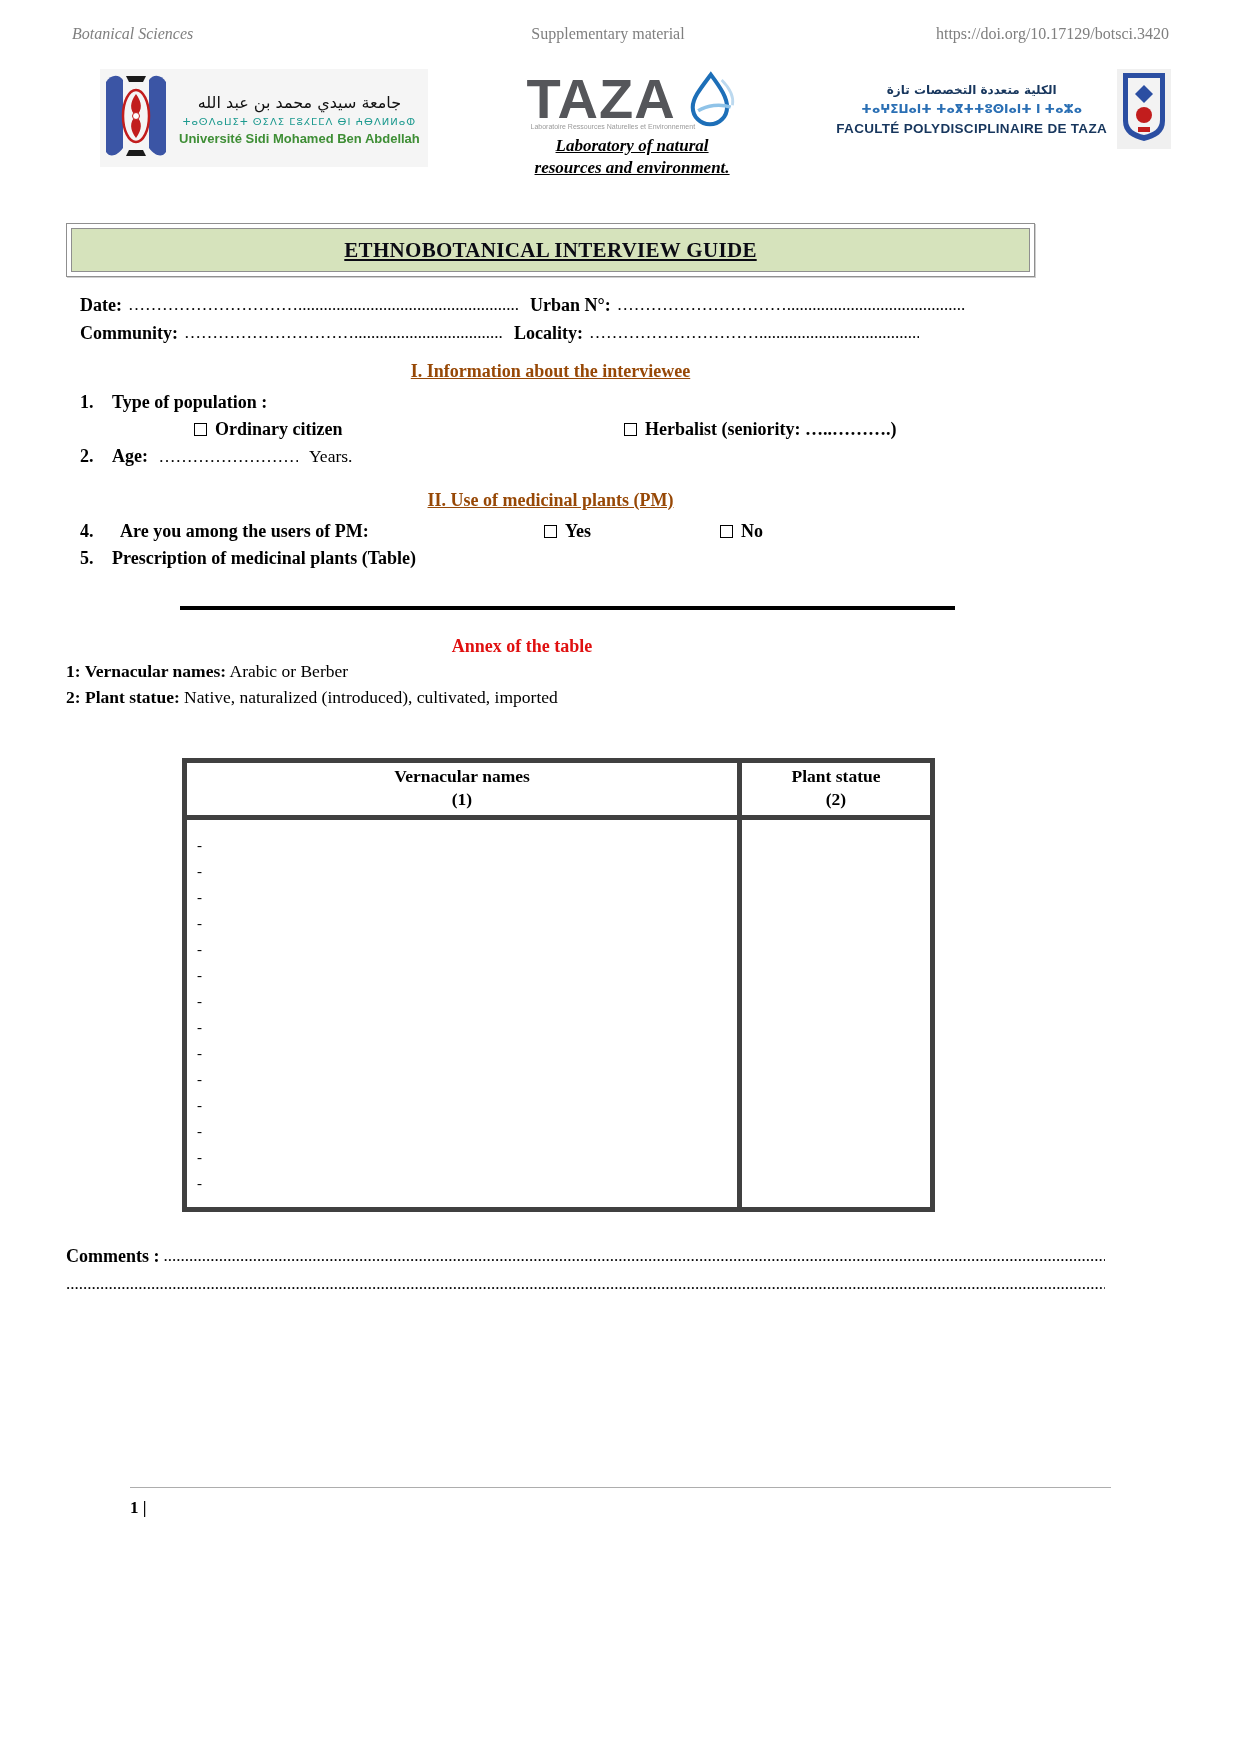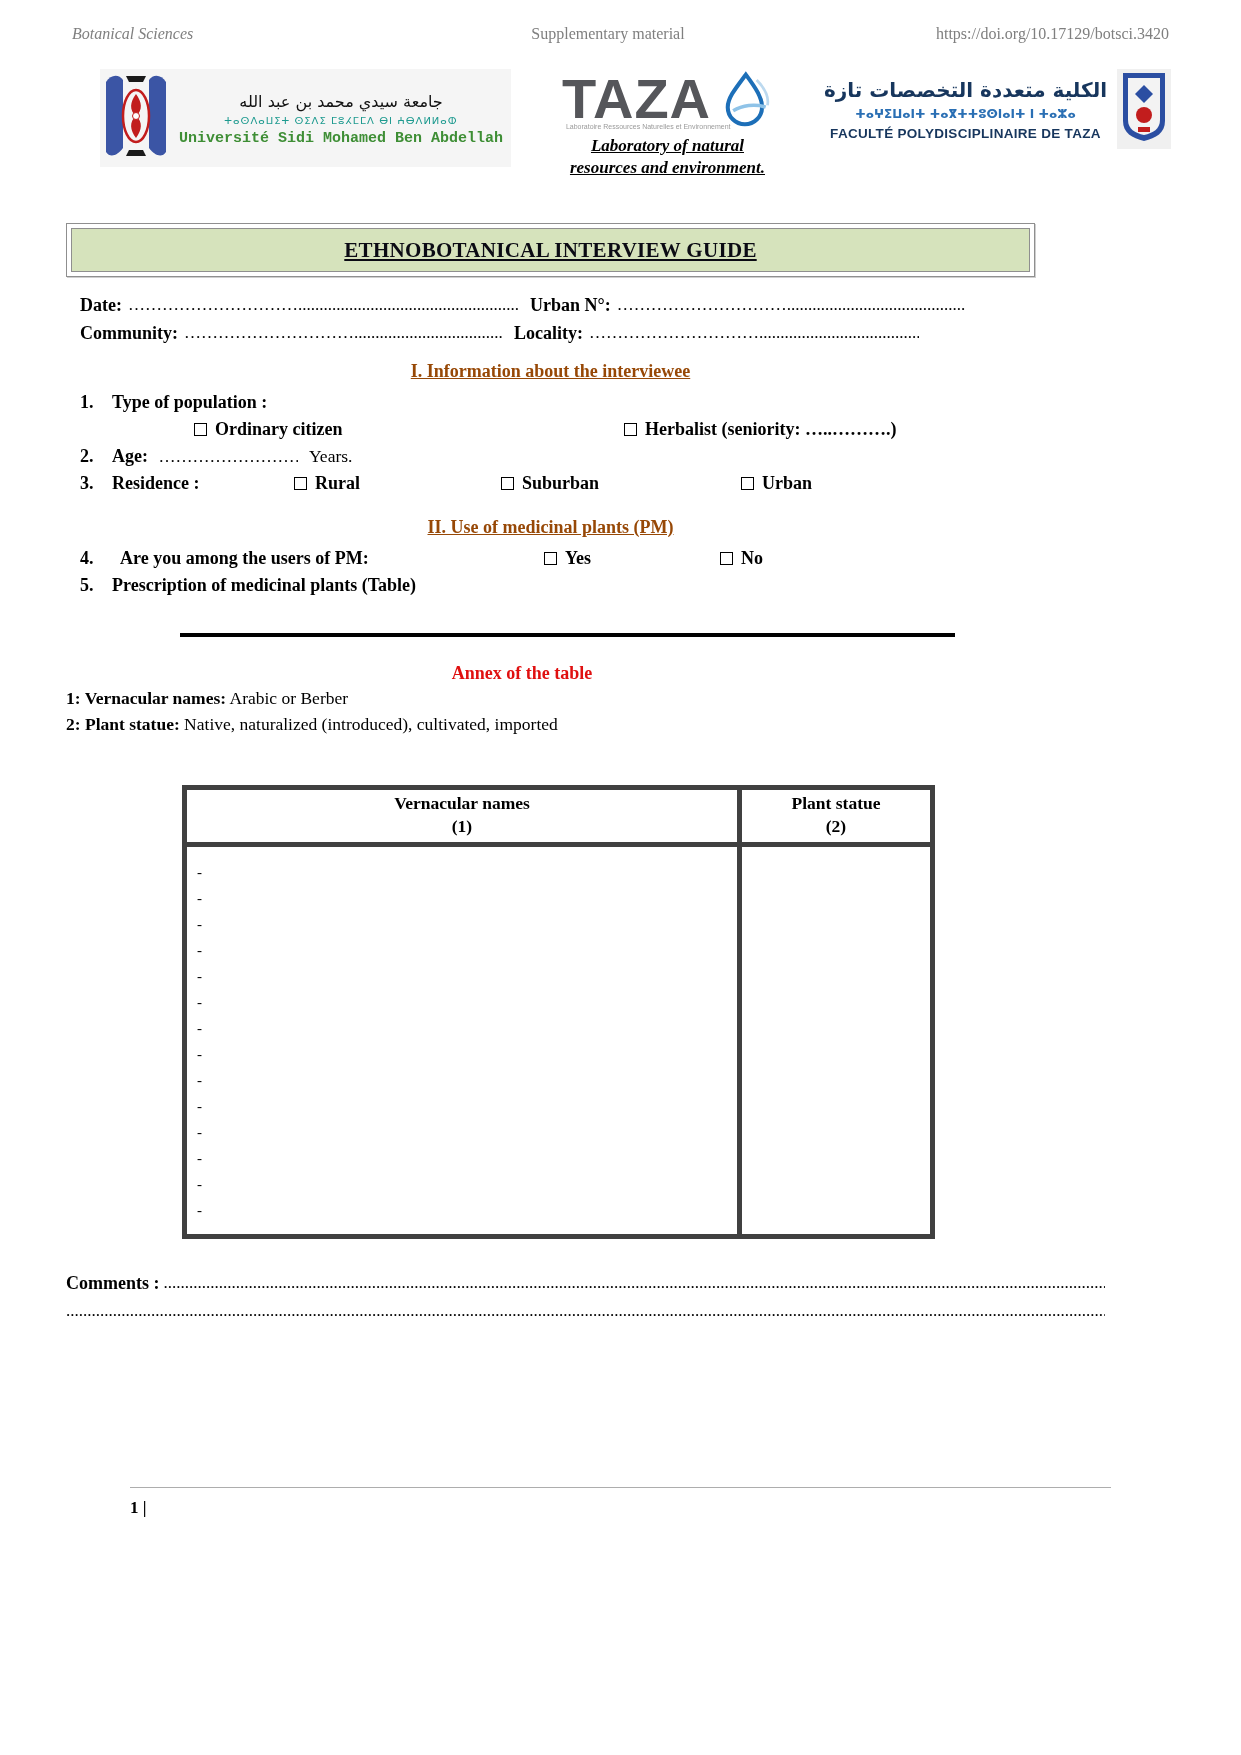--- a/index.html
+++ b/index.html
@@ -14,33 +14,33 @@
   .hdr .journal { font-style:italic; width:320px; }
   .hdr .center  { width:300px; text-align:center; }
   .hdr .doi     { width:345px; text-align:right; }
 
   
   .logos { display:flex; justify-content:space-between; align-items:flex-start; margin:26px 70px 0 100px; }
   .usmba { display:flex; gap:10px; background:#f5f5f5; padding:3px 8px 3px 3px; align-items:center; }
   .usmba-text { display:flex; flex-direction:column; align-items:center; gap:4px; padding-top:2px; }
   .usmba-arabic   { font-family:"DejaVu Sans", sans-serif; font-size:16px; color:#111; }
   .usmba-tifinagh { font-family:"DejaVu Sans", sans-serif; font-size:10px; color:#1d9a8f; letter-spacing:1px; }
-  .usmba-name { font-family:Liberation Mono, monospace; font-weight:bold; font-size:15px;
+  .usmba-name { font-family:Liberation Sans, sans-serif; font-weight:bold; font-size:13px;
                 color:var(--uni-green,#3e8e35); }
   .lrne { display:flex; flex-direction:column; align-items:center; margin-top:2px; }
   .lrne-row { display:flex; align-items:center; gap:4px; }
   .lrne-acronym { font-family:"Liberation Sans", sans-serif; font-size:56px; font-weight:bold;
                   color:var(--lrne-gray,#55565a); letter-spacing:1px; line-height:0.95; }
   .lrne-small { font-family:"Liberation Sans", sans-serif; font-size:7px; color:#9a9a9a;
                 align-self:flex-start; margin:-4px 0 0 4px; }
   .lrne-caption { margin-top:5px; text-align:center; font-weight:bold; font-style:italic;
                   text-decoration:underline; font-size:17px; line-height:22px; }
   .fpt { display:flex; gap:10px; align-items:center; }
   .fpt-text { display:flex; flex-direction:column; align-items:center; gap:5px; }
-  .fpt-arabic   { font-family:"DejaVu Sans", sans-serif; font-size:20px; font-weight:bold; color:var(--navy,#17365d); }
+  .fpt-arabic   { font-family:"DejaVu Sans", sans-serif; font-size:12px; font-weight:bold; color:var(--navy,#17365d); }
   .fpt-tifinagh { font-family:"DejaVu Sans", sans-serif; font-size:12px; font-weight:bold; color:#2a6fb4; }
   .fpt-name { font-family:"Liberation Sans", sans-serif; font-weight:bold; font-size:13.5px;
               color:var(--navy,#17365d); letter-spacing:0.3px; }
   .fpt-emblem-bg { background:#f0f0f0; padding:2px; }
 
   
   .banner { margin:44px 206px 0 66px; border:1px solid #8f8f8f; background:#fff; padding:4px;
             box-shadow:1px 1px 0 #cfcfcf; }
   .banner-in { border:1px solid #8f8f8f; background:var(--banner-bg,#d6e3bc); text-align:center; padding:9px 0 8px 0; }
   .banner-title { font-size:21px; font-weight:bold; text-decoration:underline; color:#0b0b14; letter-spacing:0.3px; }
@@ -183,27 +183,20 @@
       <span class="opt" style="left:544px;"><span class="cb"></span><span>Herbalist (seniority: …..……….)</span></span>
     </div>
 
     <div class="q-line">
       <span class="b">2.</span>
       <span class="b" style="margin-left:14px;">Age:</span>
       <span class="dots" style="width:140px; margin-left:6px;">………………………….</span>
       <span style="margin-left:6px; font-size:17.5px;">Years.</span>
     </div>
 
-    <div class="q-line">
-      <span class="b">3.</span>
-      <span class="b" style="margin-left:14px;">Residence :</span>
-      <span class="opt" style="left:214px;"><span class="cb"></span><span>Rural</span></span>
-      <span class="opt" style="left:421px;"><span class="cb"></span><span>Suburban</span></span>
-      <span class="opt" style="left:661px;"><span class="cb"></span><span>Urban</span></span>
-    </div>
 
     <div class="sec-heading" style="margin-top:18px;">II. Use of medicinal plants (PM)</div>
 
     <div class="q-line" style="margin-top:6px;">
       <span class="b">4.</span>
       <span class="b" style="margin-left:22px;">Are you among the users of PM:</span>
       <span class="opt" style="left:464px;"><span class="cb"></span><span>Yes</span></span>
       <span class="opt" style="left:640px;"><span class="cb"></span><span>No</span></span>
     </div>
 

